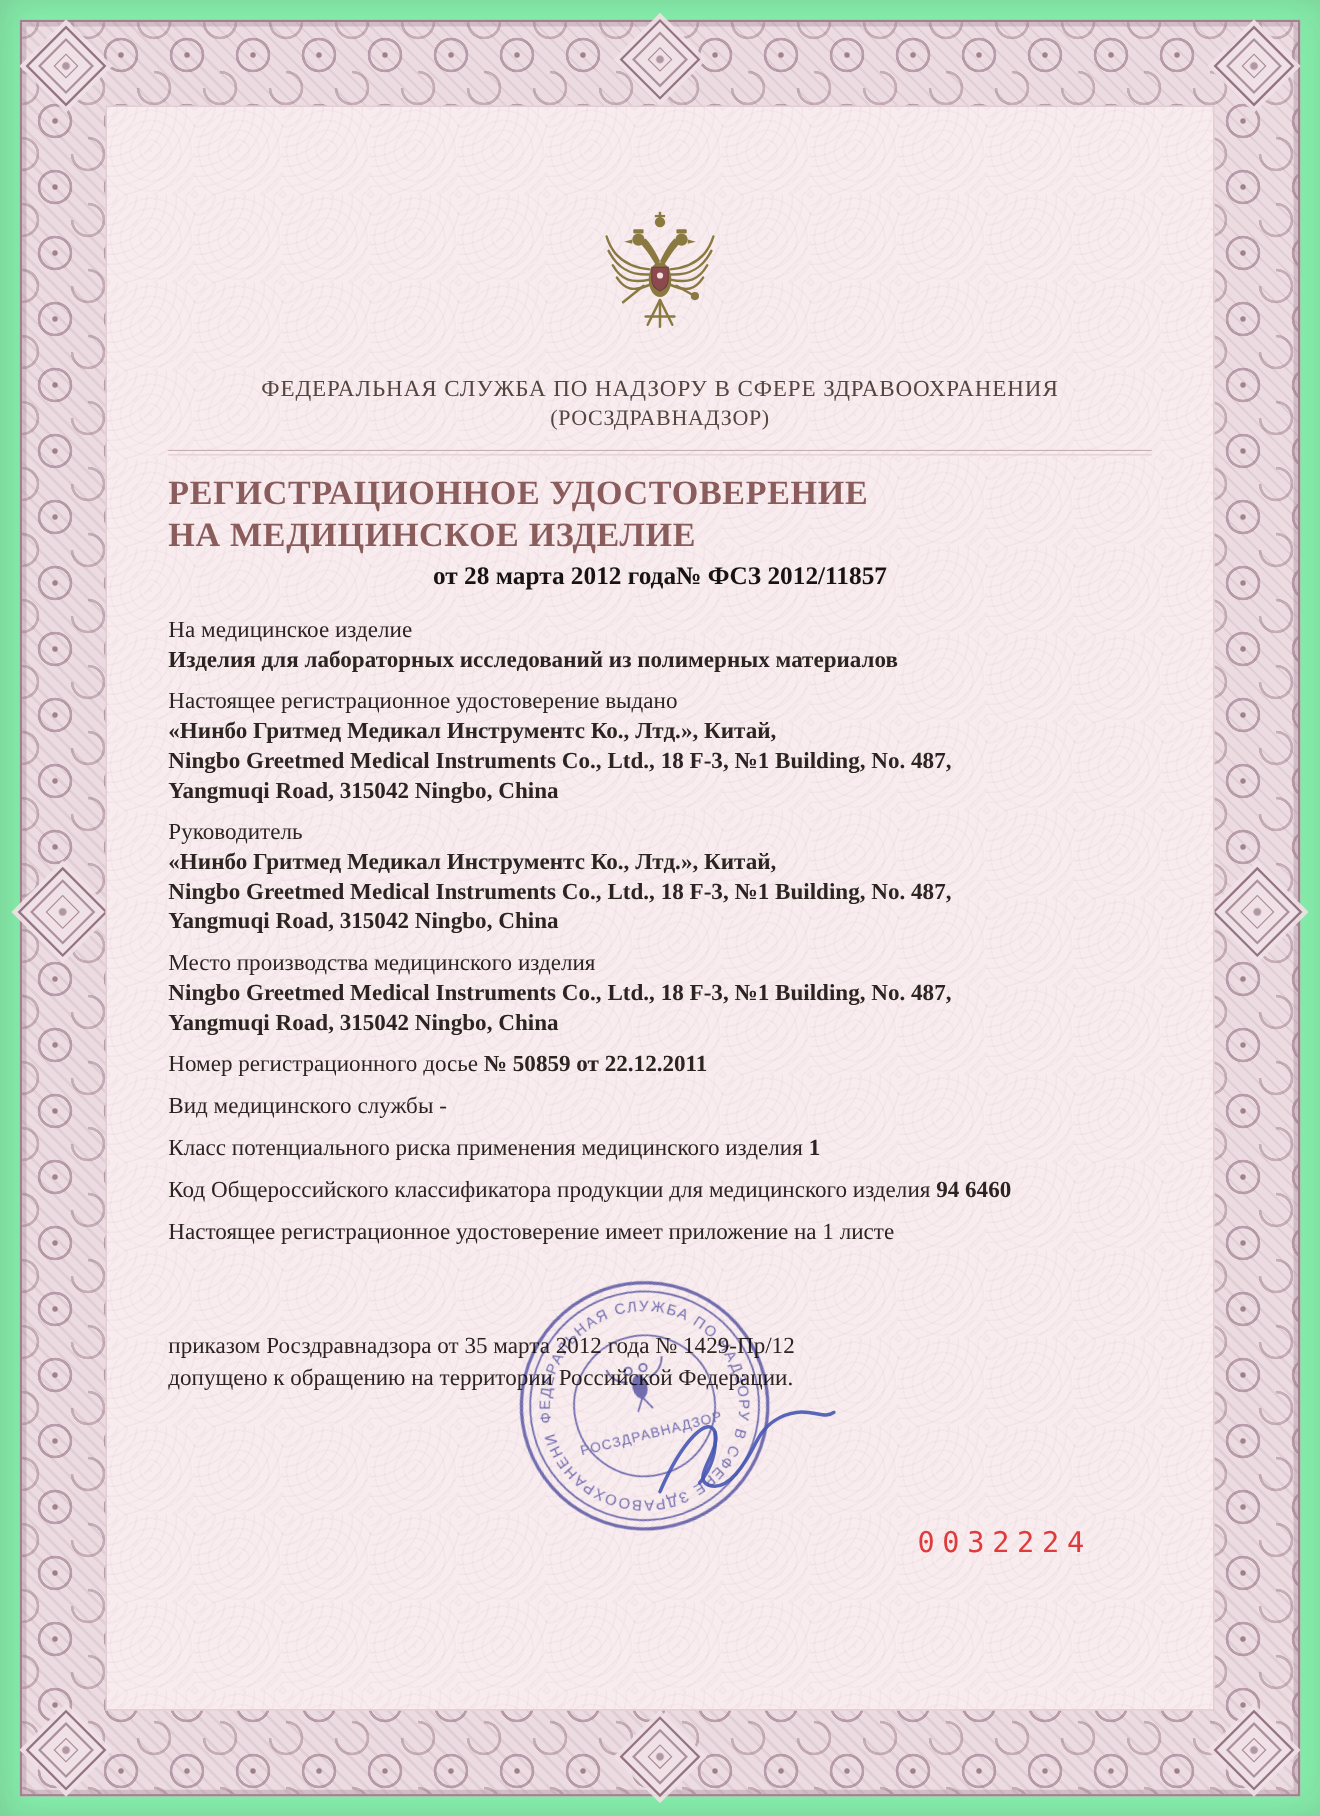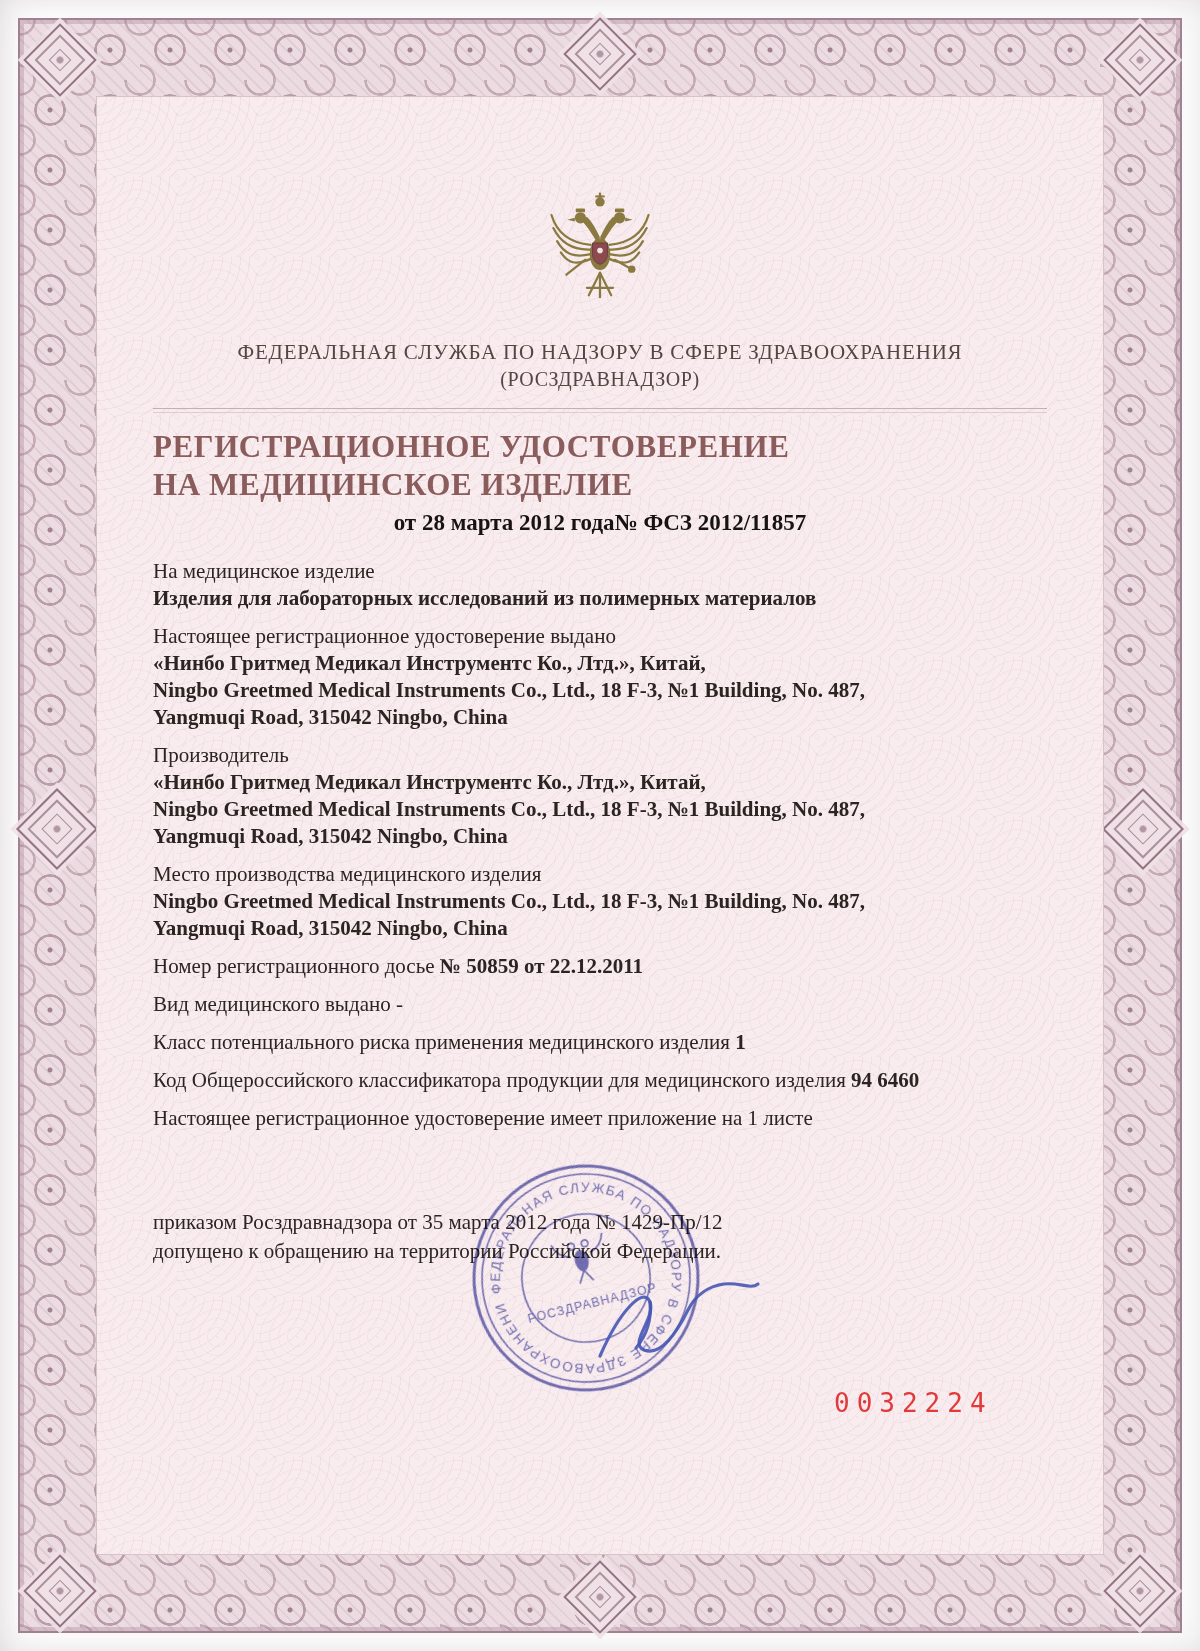--- a/index.html
+++ b/index.html
@@ -11,21 +11,21 @@
     --c-border:#906b7c;
     --c-paper:#f8ecef;
     --c-ink:#2b2420;
   }
   *{box-sizing:border-box;margin:0;padding:0}
   html,body{background:#e9e7e4}
   body{font-family:"Liberation Serif","DejaVu Serif",serif;color:var(--c-ink)}
 
   .paper{
     position:relative;width:1200px;height:1651px;margin:0 auto;
-    background:#ffffff;
+    background:#86efac;
     box-shadow:inset 0 0 46px rgba(60,40,40,.10), inset 8px 0 18px rgba(60,40,40,.06);
     overflow:hidden;
   }
 
   
   .border-frame{
     position:absolute;inset:18px;
     background-color:#ecdce2;
     background-image:
       radial-gradient(circle 18px at 30px 30px, transparent 13px, rgba(144,107,124,.55) 13.5px, rgba(144,107,124,.55) 15.5px, transparent 16px),
@@ -196,39 +196,39 @@
       </p>
 
       <p class="para">
         <span>Настоящее регистрационное удостоверение выдано</span><br>
         <span class="b">«Нинбо Гритмед Медикал Инструментс Ко., Лтд.», Китай,</span><br>
         <span class="b">Ningbo Greetmed Medical Instruments Co., Ltd., 18 F-3, №1 Building, No. 487,</span><br>
         <span class="b">Yangmuqi Road, 315042 Ningbo, China</span>
       </p>
 
       <p class="para">
-        <span>Производитель</span><br>
+        <span>Руководитель</span><br>
         <span class="b">«Нинбо Гритмед Медикал Инструментс Ко., Лтд.», Китай,</span><br>
         <span class="b">Ningbo Greetmed Medical Instruments Co., Ltd., 18 F-3, №1 Building, No. 487,</span><br>
         <span class="b">Yangmuqi Road, 315042 Ningbo, China</span>
       </p>
 
       <p class="para">
         <span>Место производства медицинского изделия</span><br>
         <span class="b">Ningbo Greetmed Medical Instruments Co., Ltd., 18 F-3, №1 Building, No. 487,</span><br>
         <span class="b">Yangmuqi Road, 315042 Ningbo, China</span>
       </p>
 
       <p class="para">
         <span>Номер регистрационного досье</span>
         <span class="b">№ 50859 от 22.12.2011</span>
       </p>
 
       <p class="para">
-        <span>Вид медицинского выдано -</span>
+        <span>Вид медицинского службы -</span>
       </p>
 
       <p class="para">
         <span>Класс потенциального риска применения медицинского изделия</span>
         <span class="b">1</span>
       </p>
 
       <p class="para">
         <span>Код Общероссийского классификатора продукции для медицинского изделия</span>
         <span class="b">94 6460</span>

